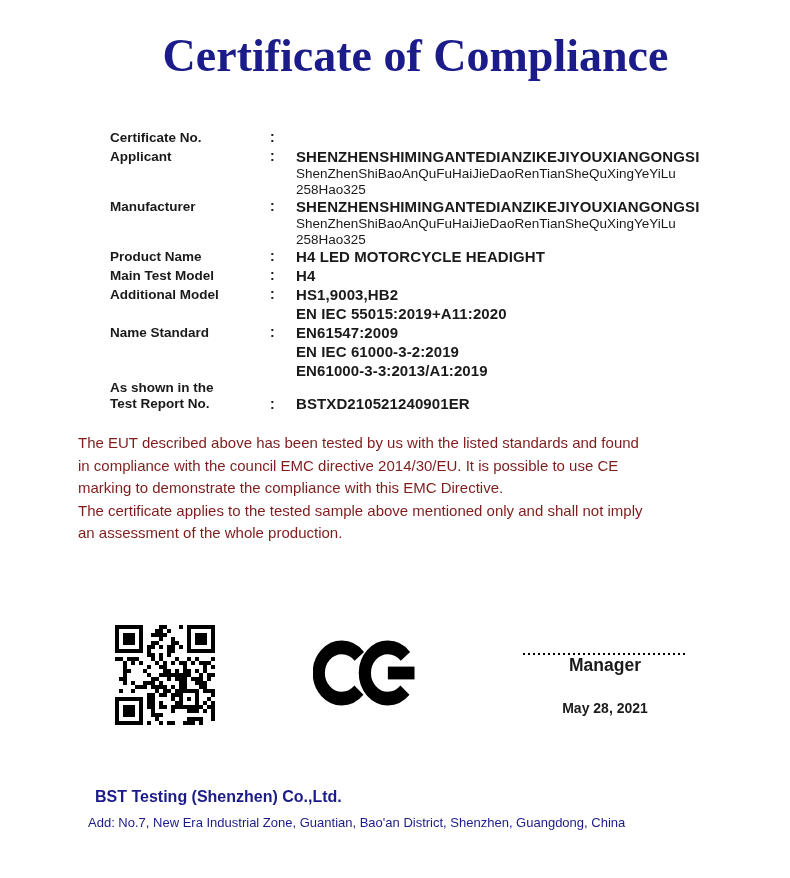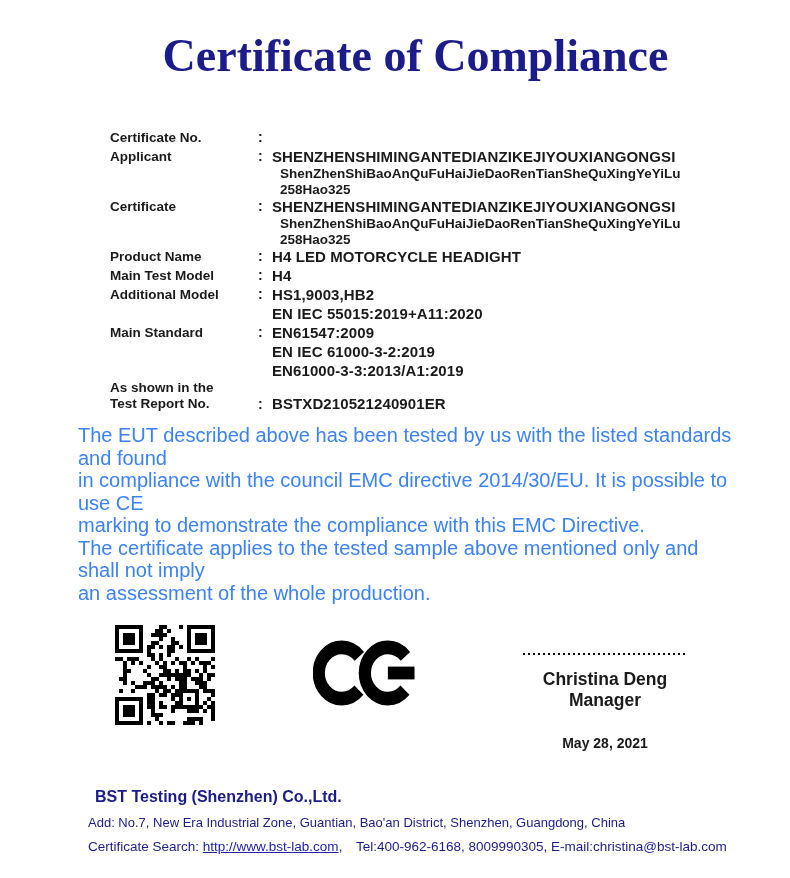--- a/index.html
+++ b/index.html
@@ -7,30 +7,30 @@
   .page {
     position:relative; width:790px; height:878px; background:#fff;
     font-family:"Liberation Sans", sans-serif; color:#1a1a1a; overflow:hidden;
   }
   .title {
     margin-top:30px; padding-left:41px; width:100%;
     text-align:center; font-family:"Liberation Serif", serif;
     font-weight:bold; font-size:46px; line-height:52px; color:#1b1b8a;
   }
   .fields { margin:46px 0 0 110px; }
-  .frow { display:flex; align-items:flex-start; line-height:19px; }
+  .frow { display:flex; align-items:flex-start; line-height:19px;gap:12px; }
   .frow .lbl { width:148px; flex:none; font-weight:bold; font-size:13.5px; }
   .frow .col { width:14px; flex:none; font-weight:bold; font-size:14px; }
   .frow .val { font-weight:bold; font-size:15px; letter-spacing:0.1px; }
   .frow.sub { line-height:15.5px; }
-  .frow.sub .val { font-weight:bold; font-size:13.5px; letter-spacing:0;margin-left:8px; }
+  .frow.sub .val { font-weight:normal; font-size:13.5px; letter-spacing:0; }
   .frow.tight { line-height:16px; }
   .body-text {
-    margin:12px 0 0 78px; width:655px;
-    font-size:20px; line-height:22.5px; white-space:pre-line; color:#3b82f6;
+    margin:20px 0 0 78px; width:655px;
+    font-size:15px; line-height:22.5px; white-space:pre-line; color:#7f1d1d;
   }
   .qr { position:absolute; left:115px; top:625px; width:100px; height:100px; }
   .ce { position:absolute; left:313px; top:633px; width:108px; height:80px; }
   .sig { position:absolute; left:505px; top:645px; width:200px; text-align:center; }
   .sig-line {
     margin:8px auto 0; width:165px; height:2px;
     background:repeating-linear-gradient(90deg,#000 0 2px,transparent 2px 5px);
   }
   .sig-name { margin-top:14px; font-weight:bold; font-size:17.5px; }
   .sig-role { margin-top:0; font-weight:bold; font-size:17.5px; }
@@ -63,21 +63,21 @@
       <span class="lbl"></span>
         <span class="col"></span>
         <span class="val">ShenZhenShiBaoAnQuFuHaiJieDaoRenTianSheQuXingYeYiLu</span>
     </div>
     <div class="frow sub">
       <span class="lbl"></span>
         <span class="col"></span>
         <span class="val">258Hao325</span>
     </div>
     <div class="frow">
-      <span class="lbl">Certificate</span>
+      <span class="lbl">Manufacturer</span>
         <span class="col">:</span>
         <span class="val">SHENZHENSHIMINGANTEDIANZIKEJIYOUXIANGONGSI</span>
     </div>
     <div class="frow sub">
       <span class="lbl"></span>
         <span class="col"></span>
         <span class="val">ShenZhenShiBaoAnQuFuHaiJieDaoRenTianSheQuXingYeYiLu</span>
     </div>
     <div class="frow sub">
       <span class="lbl"></span>
@@ -98,21 +98,21 @@
       <span class="lbl">Additional Model</span>
         <span class="col">:</span>
         <span class="val">HS1,9003,HB2</span>
     </div>
     <div class="frow">
       <span class="lbl"></span>
         <span class="col"></span>
         <span class="val">EN IEC 55015:2019+A11:2020</span>
     </div>
     <div class="frow">
-      <span class="lbl">Main Standard</span>
+      <span class="lbl">Name Standard</span>
         <span class="col">:</span>
         <span class="val">EN61547:2009</span>
     </div>
     <div class="frow">
       <span class="lbl"></span>
         <span class="col"></span>
         <span class="val">EN IEC 61000-3-2:2019</span>
     </div>
     <div class="frow">
       <span class="lbl"></span>
@@ -342,28 +342,22 @@
   <div class="ce">
     <svg width="108" height="80" viewBox="0 0 150 100" preserveAspectRatio="none" xmlns="http://www.w3.org/2000/svg">
       <circle cx="40" cy="50" r="32" fill="none" stroke="#000" stroke-width="17" pathLength="360" stroke-dasharray="276 84" stroke-dashoffset="-42"></circle>
       <circle cx="104" cy="50" r="32" fill="none" stroke="#000" stroke-width="17" pathLength="360" stroke-dasharray="276 84" stroke-dashoffset="-42"></circle>
       <rect x="104" y="42" width="37" height="16" fill="#000"></rect>
     </svg>
   </div>
 
   <div class="sig">
     <div class="sig-line"></div>
-    <div class="sig-name">Christina Deng</div>
     <div class="sig-role">Manager</div>
     <div class="sig-date">May 28, 2021</div>
   </div>
 
   <div class="footer">
     <div class="f-company">BST Testing (Shenzhen) Co.,Ltd.</div>
     <div class="f-addr">Add: No.7, New Era Industrial Zone, Guantian, Bao'an District, Shenzhen, Guangdong, China</div>
-    <div class="f-search">
-      <span>Certificate Search:</span>
-      <a class="f-link" href="#">http://www.bst-lab.com</a><span class="f-sep">,</span>
-      <span>Tel:400-962-6168, 8009990305, E-mail:christina@bst-lab.com</span>
-    </div>
   </div>
 
 </div>
 
 </body></html>

